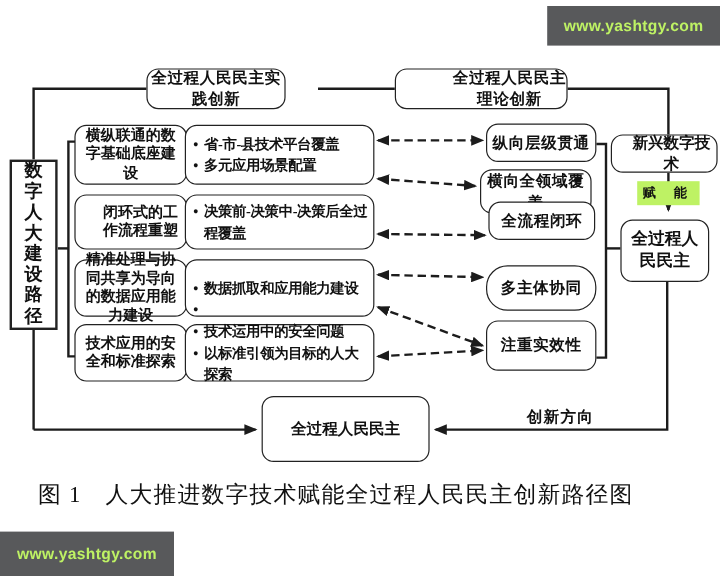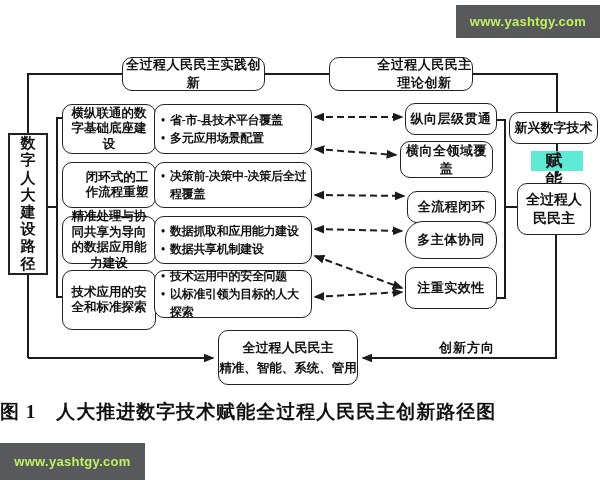--- a/index.html
+++ b/index.html
@@ -17,24 +17,24 @@
   .tall{left:8px;top:133px;width:40px;height:142px;border-width:2px;}
   .tall .vtxt{width:16px;font-size:15px;line-height:17.2px;word-break:break-all;text-align:center;}
   .rtitle{left:62px;width:94px;font-size:12.5px;line-height:15.5px;padding:0 3px;}
   .rbul{left:154px;width:158px;align-items:flex-start;padding:2px 3px 2px 6px;}
   .rbul ul{list-style:none;margin:0;padding:0;font-size:12px;line-height:18px;
            font-weight:bold;letter-spacing:-0.3px;text-align:left;}
   .rbul li{position:relative;padding-left:9px;}
   .rbul .dot{position:absolute;left:0;top:0;}
   .feat{left:405px;width:92px;font-size:13px;letter-spacing:.5px;}
   .lbl{position:absolute;font-weight:bold;font-size:13px;text-align:center;letter-spacing:1px;}
-  #empower{position:absolute;left:531px;top:151px;width:52px;height:20px;background:#5eead4;
-           font-weight:bold;font-size:17px;text-align:center;line-height:20px;letter-spacing:6px;}
-  #caption{position:absolute;left:0;top:399px;width:528px;text-align:left;
-           font-size:19px;font-weight:bold;letter-spacing:1px;}
+  #empower{position:absolute;left:531px;top:151px;width:52px;height:20px;background:#bef264;
+           font-weight:bold;font-size:11px;text-align:center;line-height:20px;letter-spacing:6px;}
+  #caption{position:absolute;left:0;top:399px;width:528px;text-align:right;
+           font-size:19px;font-weight:normal;letter-spacing:1px;}
   .ln{stroke:#1c1c1c;stroke-width:2;fill:none;}
   .arr{marker-end:url(#ah);}
   .dsh{stroke-dasharray:7 4;marker-start:url(#ahs);marker-end:url(#ah);}
 </style>
 </head>
 <body>
 
 <div id="stage">
 
   <svg id="lines" viewBox="0 0 600 480">
@@ -72,21 +72,21 @@
     <path class="ln dsh" d="M315,297 L402,292"></path>
   </svg>
 
   <div class="banner" style="left:456px;top:5px;width:144px;height:33px;">
     <span>www.yashtgy.com</span>
   </div>
   <div class="banner" style="left:0px;top:443px;width:145px;height:37px;">
     <span>www.yashtgy.com</span>
   </div>
 
-  <div class="box toplbl" style="left:122px;top:57px;width:143px;height:34px;">
+  <div class="box toplbl" style="left:122px;top:57px;width:116px;height:34px;">
     <span>全过程人民民主实践创新</span>
   </div>
   <div class="box toplbl" style="left:329px;top:57px;width:144px;height:34px;padding-left:47px;">
     <span>全过程人民民主理论创新</span>
   </div>
 
   <div class="box rtitle" style="top:104px;height:50px;">
     <span>横纵联通的数字基础底座建设</span>
   </div>
 
@@ -108,59 +108,58 @@
       <li><span class="dot">•</span><span>决策前-决策中-决策后全过程覆盖</span></li>
     </ul>
   </div>
 
   <div class="box rtitle" style="top:216px;height:48px;">
     <span>精准处理与协同共享为导向的数据应用能力建设</span>
   </div>
   <div class="box rbul" style="top:216px;height:48px;">
     <ul>
       <li><span class="dot">•</span><span>数据抓取和应用能力建设</span></li>
-      <li><span class="dot">•</span><span>数据共享机制建设</span></li>
+      <li><span class="dot">•</span></li>
     </ul>
   </div>
 
-  <div class="box rtitle" style="top:270px;height:60px;">
+  <div class="box rtitle" style="top:270px;height:48px;">
     <span>技术应用的安全和标准探索</span>
   </div>
   <div class="box rbul" style="top:270px;height:48px;">
     <ul>
       <li><span class="dot">•</span><span>技术运用中的安全问题</span></li>
       <li><span class="dot">•</span><span>以标准引领为目标的人大探索</span></li>
     </ul>
   </div>
 
   <div class="box feat" style="top:103px;height:32px;">
     <span>纵向层级贯通</span>
     </div>
   <div class="box feat" style="left:400px;width:93px;top:141px;height:37px;">
     <span>横向全领域覆盖</span>
     </div>
-  <div class="box feat" style="left:407px;width:89px;top:191px;height:32px;">
+  <div class="box feat" style="left:407px;width:89px;top:168px;height:32px;">
     <span>全流程闭环</span>
     </div>
   <div class="box feat" style="top:221px;height:38px;border-radius:18px;">
     <span>多主体协同</span>
     </div>
   <div class="box feat" style="top:267px;height:42px;">
     <span>注重实效性</span>
     </div>
 
-  <div class="box" style="left:509px;top:112px;width:89px;height:32px;font-size:13px;">
+  <div class="box" style="left:509px;top:112px;width:89px;height:32px;font-size:13px;padding-left:12px;">
     <span>新兴数字技术</span>
   </div>
   <div id="empower">赋 能</div>
   <div class="box" style="left:517px;top:183px;width:74px;height:52px;font-size:14px;line-height:19px;">
     <div style="width:60px;">全过程人民民主</div>
   </div>
 
   <div class="lbl" style="left:417px;top:339px;width:100px;">创新方向</div>
   <div class="box" style="left:218px;top:330px;width:140px;height:55px;">
     <div style="font-size:13px;">全过程人民民主</div>
-    <div style="font-size:12.5px;margin-top:3px;">精准、智能、系统、管用</div>
   </div>
 
   <div id="caption">图 1　人大推进数字技术赋能全过程人民民主创新路径图</div>
 
 </div>
 
 </body></html>

